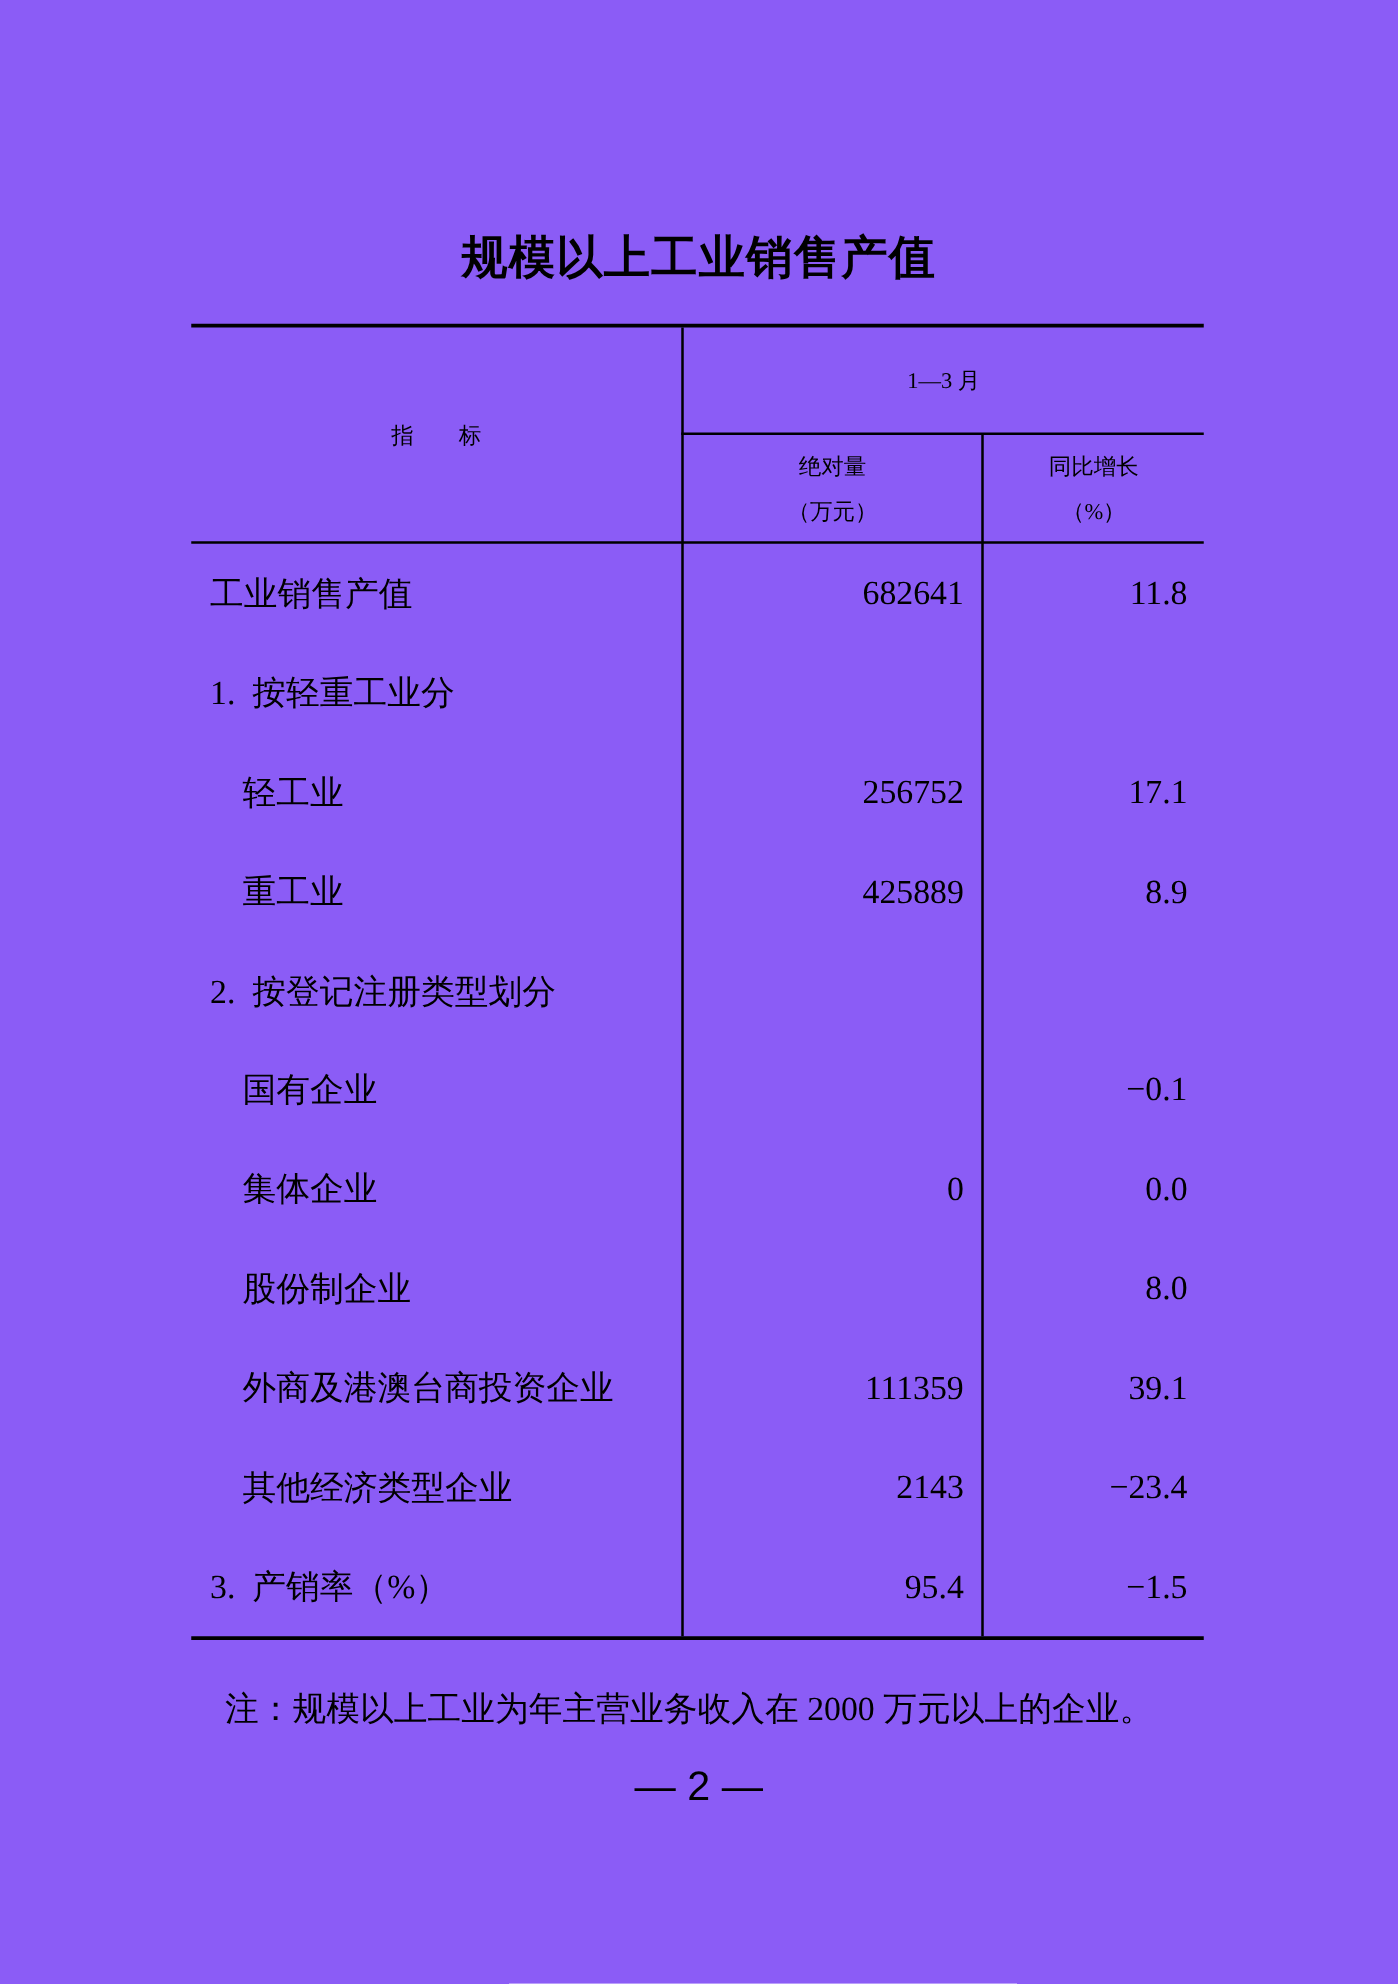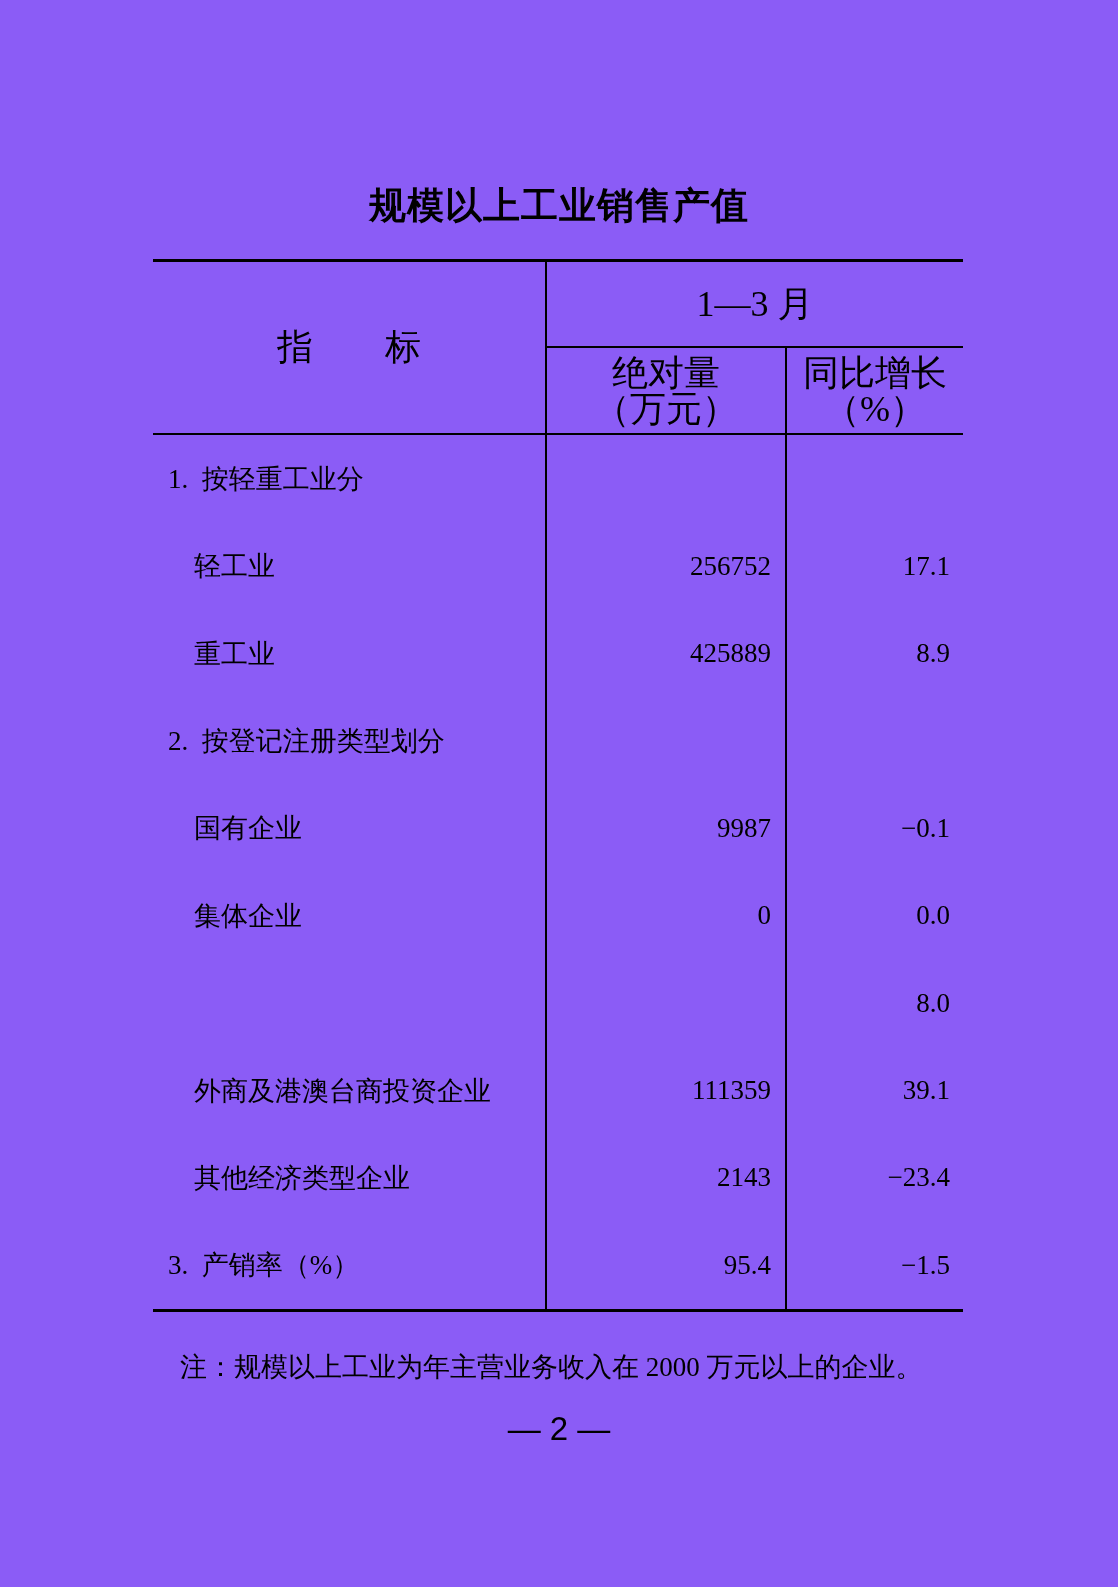--- a/index.html
+++ b/index.html
@@ -39,21 +39,21 @@
     box-sizing: border-box;
     border-top: 3px solid #000000;
     border-bottom: 3px solid #000000;
   }
   .vline, .hline { position: absolute; background: #000000; }
   .vline-main   { left: 392px; top: 0; bottom: 0; width: 2px; }
   .vline-sub    { left: 632px; top: 86px; bottom: 0; width: 2px; }
   .hline-period { left: 392px; right: 0; top: 84px; height: 2px; }
   .hline-header { left: 0; right: 0; top: 171px; height: 2px; }
 
-  .cell { position: absolute; box-sizing: border-box; font-size: 36px; }
+  .cell { position: absolute; box-sizing: border-box; font-size: 18px; }
   .head-indicator {
     left: 0; top: 0; width: 392px; height: 171px;
     display: flex; align-items: center; justify-content: center;
     white-space: pre;
   }
   .head-period {
     left: 394px; top: 0; width: 416px; height: 84px;
     display: flex; align-items: center; justify-content: center;
     white-space: pre;
   }
@@ -135,20 +135,25 @@
       <div>同比增长</div>
       <div>（%）</div>
     </div>
 
     <div class="cell head-sub head-absolute">
       <div>绝对量</div>
       <div>（万元）</div>
     </div>
 
     <div class="tbody">
+  <div class="row">
+    <div class="c1">工业销售产值</div>
+    <div class="c2">682641</div>
+    <div class="c3">11.8</div>
+  </div>
 
   <div class="row">
     <div class="c1">1.  按轻重工业分</div>
     <div class="c2"></div>
     <div class="c3"></div>
   </div>
 
   <div class="row">
     <div class="c1 indent">轻工业</div>
     <div class="c2">256752</div>
@@ -162,31 +167,31 @@
   </div>
 
   <div class="row">
     <div class="c1">2.  按登记注册类型划分</div>
     <div class="c2"></div>
     <div class="c3"></div>
   </div>
 
   <div class="row">
     <div class="c1 indent">国有企业</div>
-    <div class="c2">9987</div>
     <div class="c3">−0.1</div>
   </div>
 
   <div class="row">
     <div class="c1 indent">集体企业</div>
     <div class="c2">0</div>
     <div class="c3">0.0</div>
   </div>
 
   <div class="row">
+    <div class="c1 indent">股份制企业</div>
     <div class="c3">8.0</div>
   </div>
 
   <div class="row">
     <div class="c1 indent">外商及港澳台商投资企业</div>
     <div class="c2">111359</div>
     <div class="c3">39.1</div>
   </div>
 
   <div class="row">

